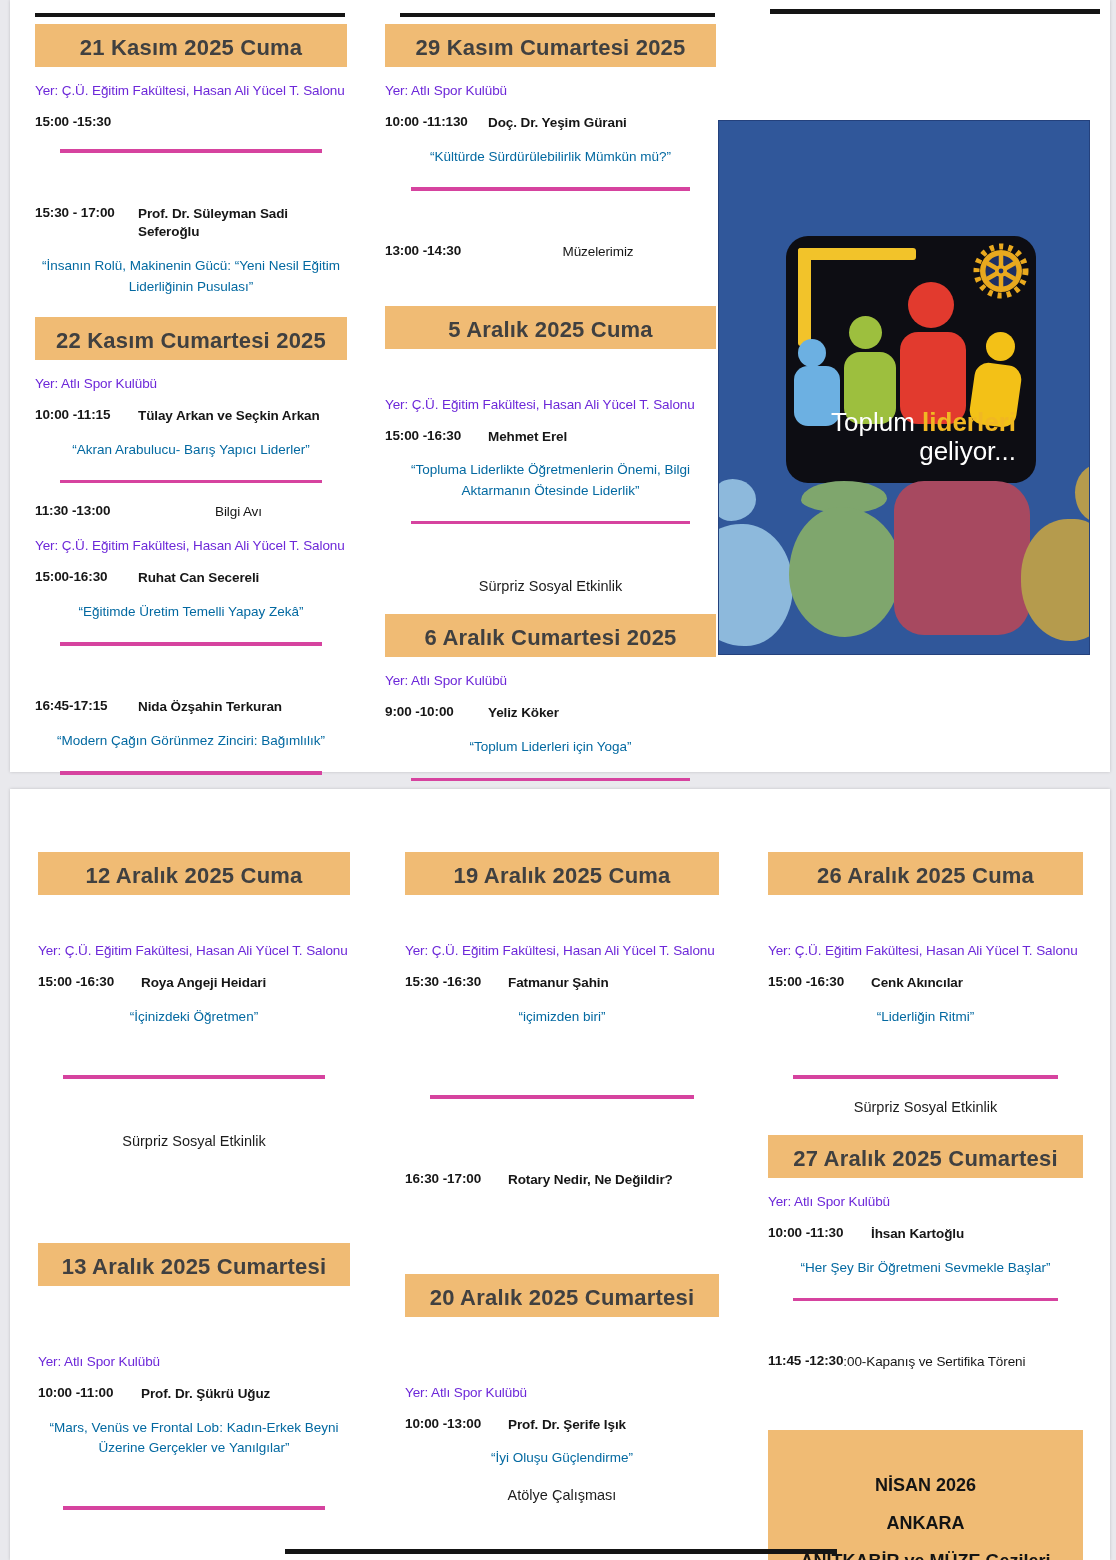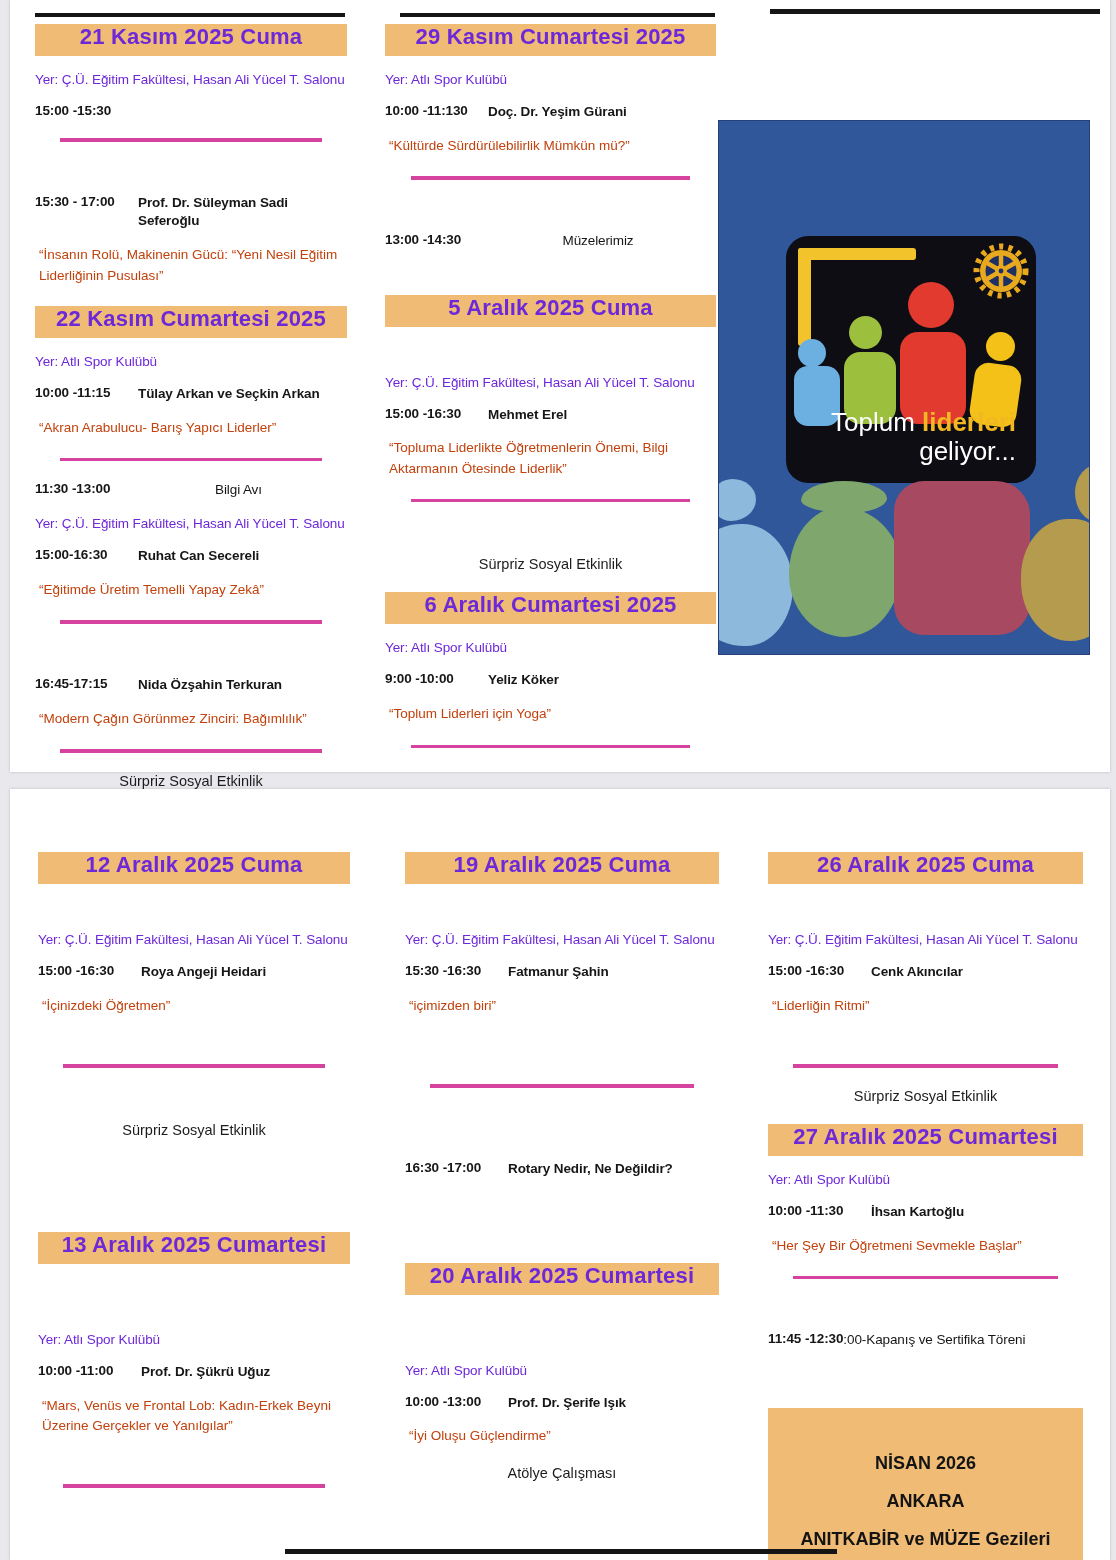--- a/index.html
+++ b/index.html
@@ -20,36 +20,36 @@
   .rule-bottom{position:absolute;left:285px;top:1549px;width:552px;height:5px;background:var(--rule-black,#151515);}
 
   .col{position:absolute;}
   .p1c1{left:25px;top:24px;width:312px;}
   .p1c2{left:375px;top:24px;width:331px;}
   .p2c1{left:28px;top:63px;width:312px;}
   .p2c2{left:395px;top:63px;width:314px;}
   .p2c3{left:758px;top:63px;width:315px;}
 
   .day-header{
-    background:var(--header-bg,#f0bb74);color:#6d28d9;font-weight:bold;
-    font-size:22px;text-align:center;padding:0 2px 6px;margin:20px 0 16px;
+    background:var(--header-bg,#f0bb74);color:#404040;font-weight:bold;
+    font-size:22px;text-align:center;padding:11px 2px 6px;margin:20px 0 16px;
     letter-spacing:.2px;
   }
   .col > .day-header:first-child{margin-top:0;}
 
   .location{font-size:13.5px;margin:16px 0 6px;color:#6d28d9;letter-spacing:-.1px;}
   .session{display:flex;align-items:flex-start;font-size:13.5px;margin:16px 0 8px;letter-spacing:-.1px;}
   .session .time{font-weight:bold;white-space:nowrap;flex:0 0 95px;}
   .session .name{margin-left:8px;line-height:1.4;}
   .session .name.bold{font-weight:bold;}
   .session .name.center{flex:1;text-align:center;margin-left:0;}
   .session.joined .time{flex:0 0 auto;}
   .session.joined .name{margin-left:0;}
 
-  .quote{font-size:13.5px;text-align:left;margin:14px 4px 12px;line-height:1.5;color:#c2410c;}
+  .quote{font-size:13.5px;text-align:center;margin:14px 4px 12px;line-height:1.5;color:#0369a1;}
   .note{font-size:14.5px;text-align:center;margin:18px 0;color:#1c1c1c;}
   .divider{height:3.5px;background:var(--divider-pink,#d6439f);width:84%;margin:20px auto;}
   .spacer{width:100%;}
   .spacer.sm{height:16px;}
   .spacer.md{height:36px;}
   .spacer.lg{height:56px;}
 
   .trip-box{background:var(--header-bg,#f0bb74);margin-top:14px;padding:28px 6px 58px;text-align:center;}
   .trip-line{font-weight:bold;font-size:18px;margin:17px 0;color:#141414;}
 

